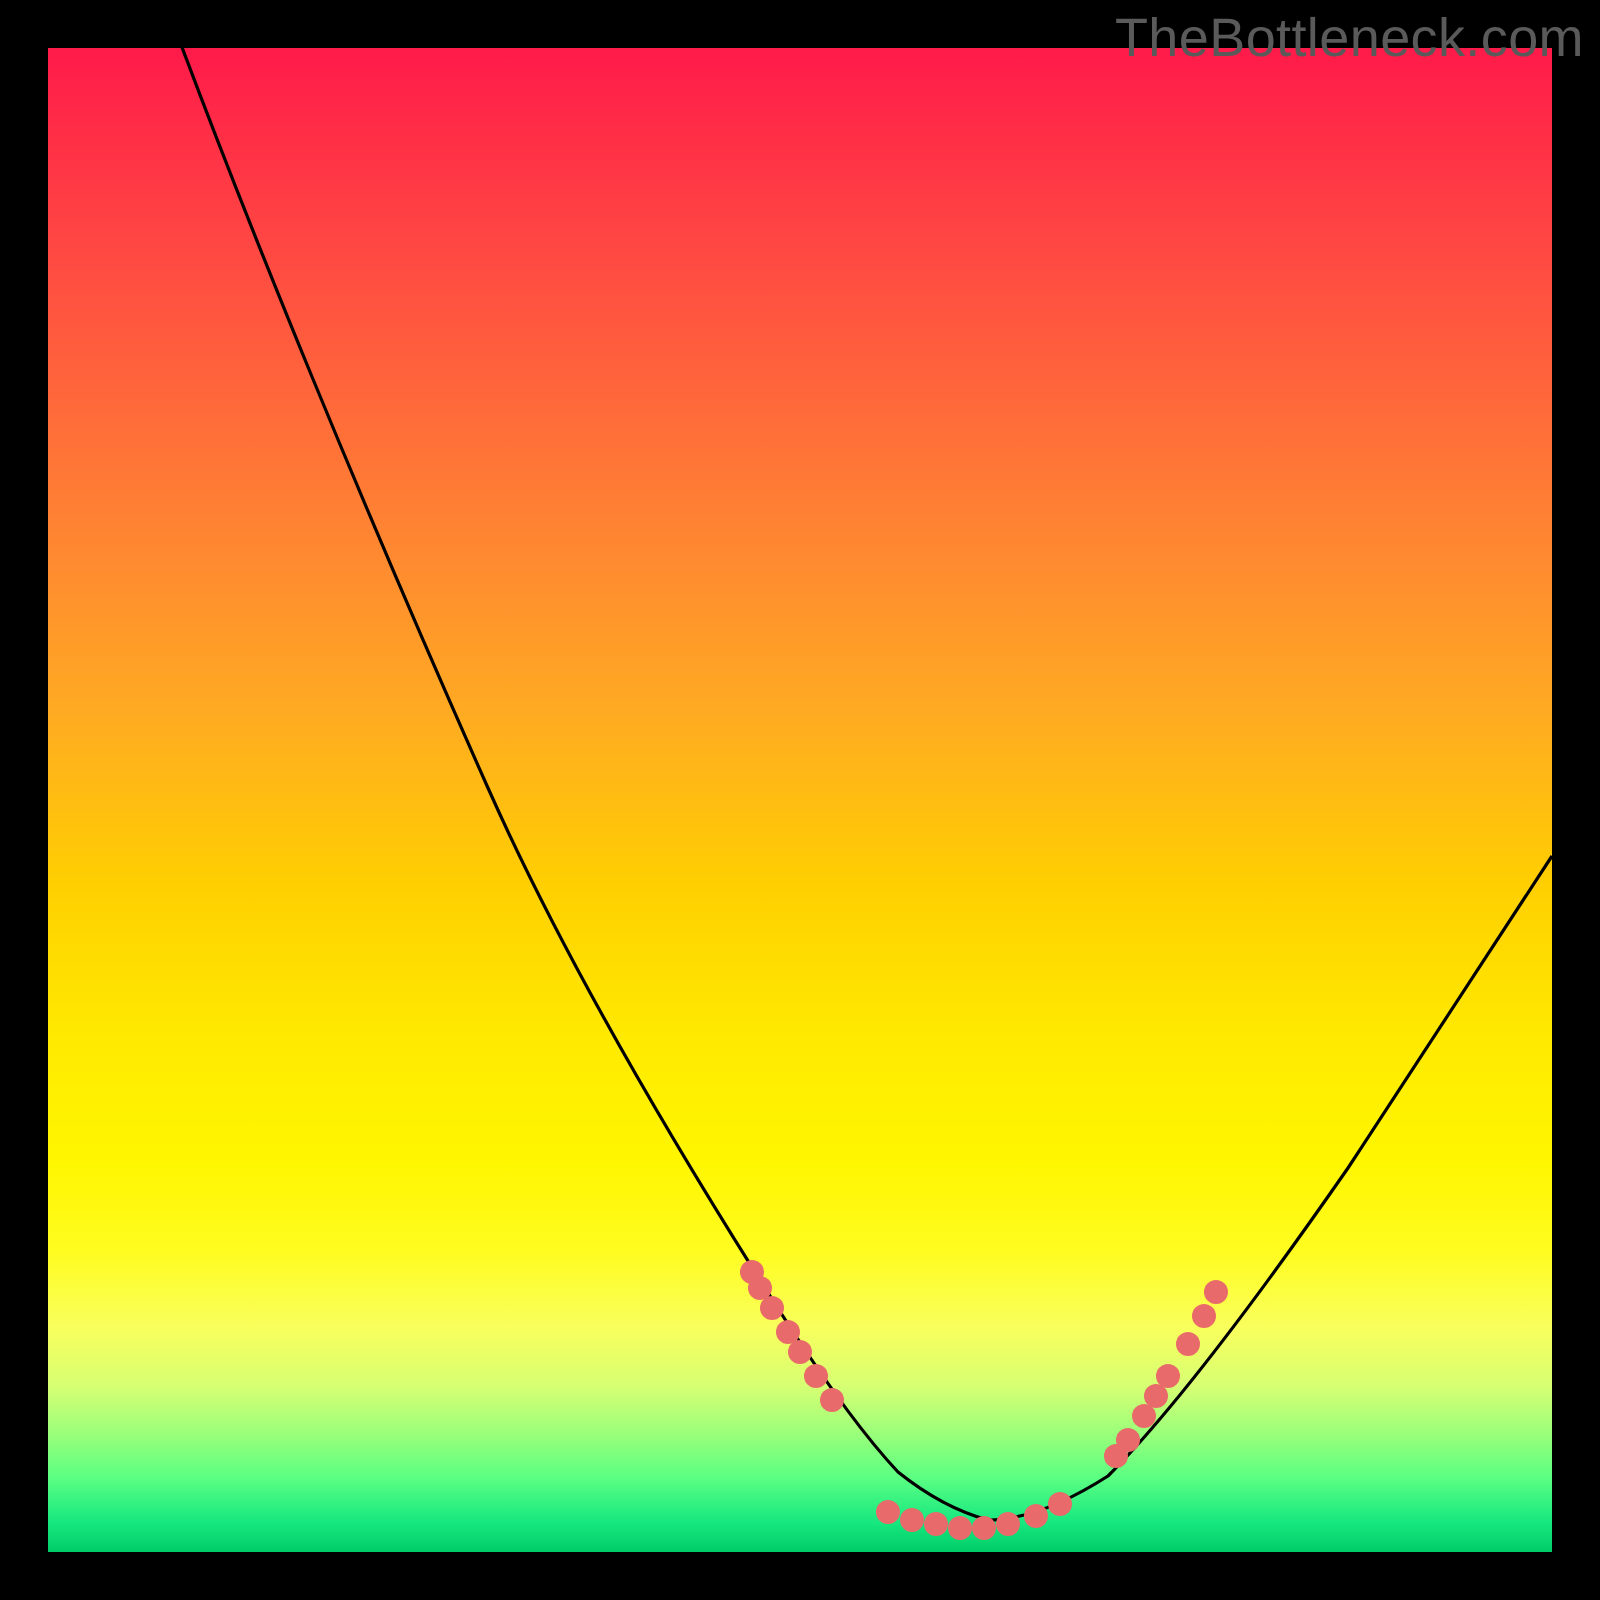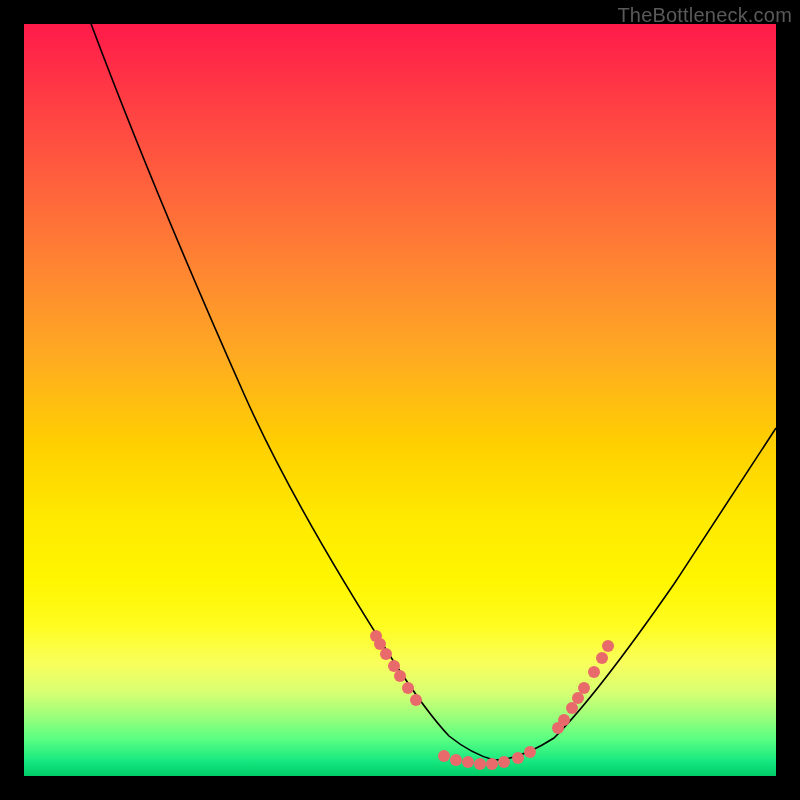--- a/index.html
+++ b/index.html
@@ -43,21 +43,21 @@
       #5cff82 95%,
       #17e880 98%,
       #00cc66 100%
     );
   }
   .watermark {
     position: absolute;
     top: 4px;
     right: 8px;
     color: #5a5a5a;
-    font-size: 20px;
+    font-size: 27px;
     font-weight: 500;
     letter-spacing: 0.2px;
   }
   svg.curve {
     position: absolute;
     left: 0;
     top: 0;
     width: 752px;
     height: 752px;
   }

